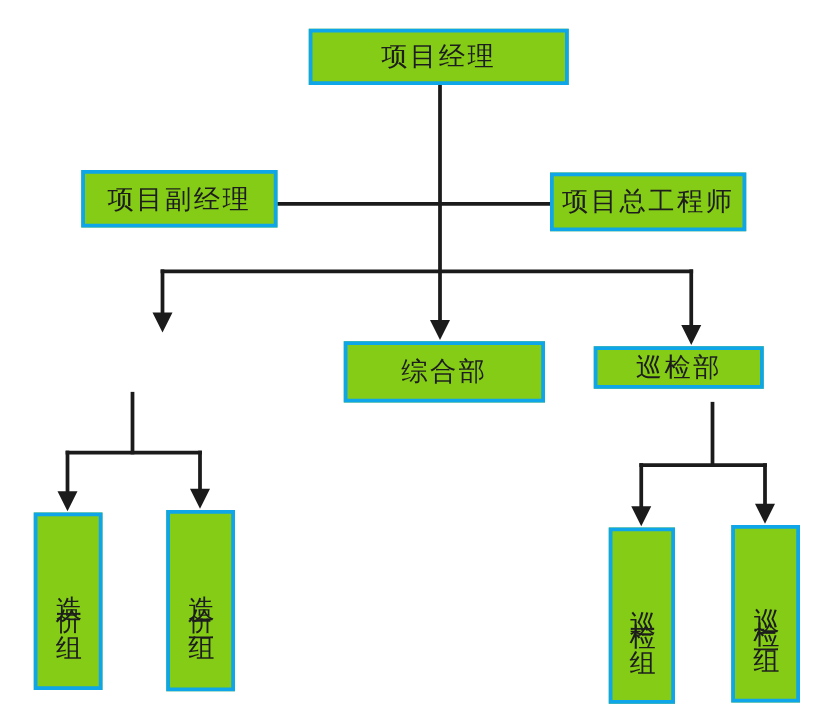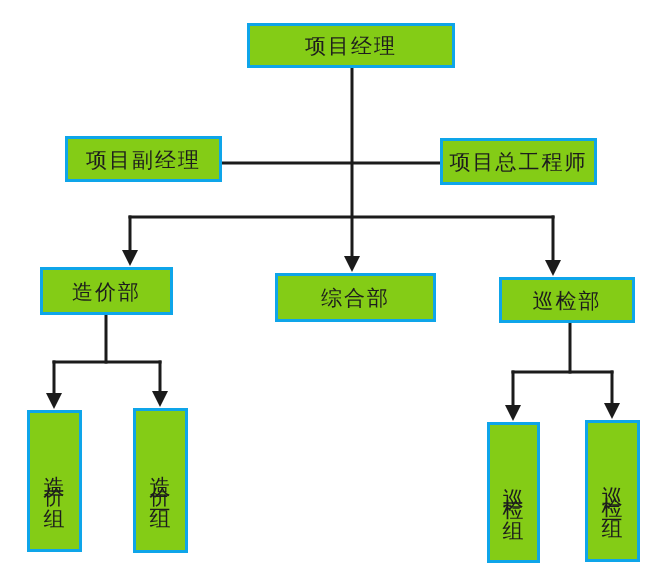--- a/index.html
+++ b/index.html
@@ -90,29 +90,26 @@
   </div>
 
   <div class="node" style="left:45px; top:136px; width:157px; height:46px;margin-left:20px;">
     <span>项目副经理</span>
   </div>
 
   <div class="node" style="left:440px; top:138px; width:157px; height:47px;">
     <span>项目总工程师</span>
   </div>
 
-  <div class="node" style="left:40px; top:267px; width:133px; height:48px;">
-    <span>造价部</span>
-  </div>
 
   <div class="node" style="left:275px; top:273px; width:161px; height:49px;">
     <span>综合部</span>
   </div>
 
-  <div class="node" style="left:499px; top:277px; width:136px; height:46px;">
+  <div class="node" style="left:475px; top:277px; width:136px; height:34px;">
     <span>巡检部</span>
   </div>
 
   <div class="node vnode" style="left:27px; top:410px; width:55px; height:142px;">
     <span>造价一组</span>
   </div>
 
   <div class="node vnode" style="left:133px; top:408px; width:55px; height:145px;">
     <span>造价二组</span>
   </div>

